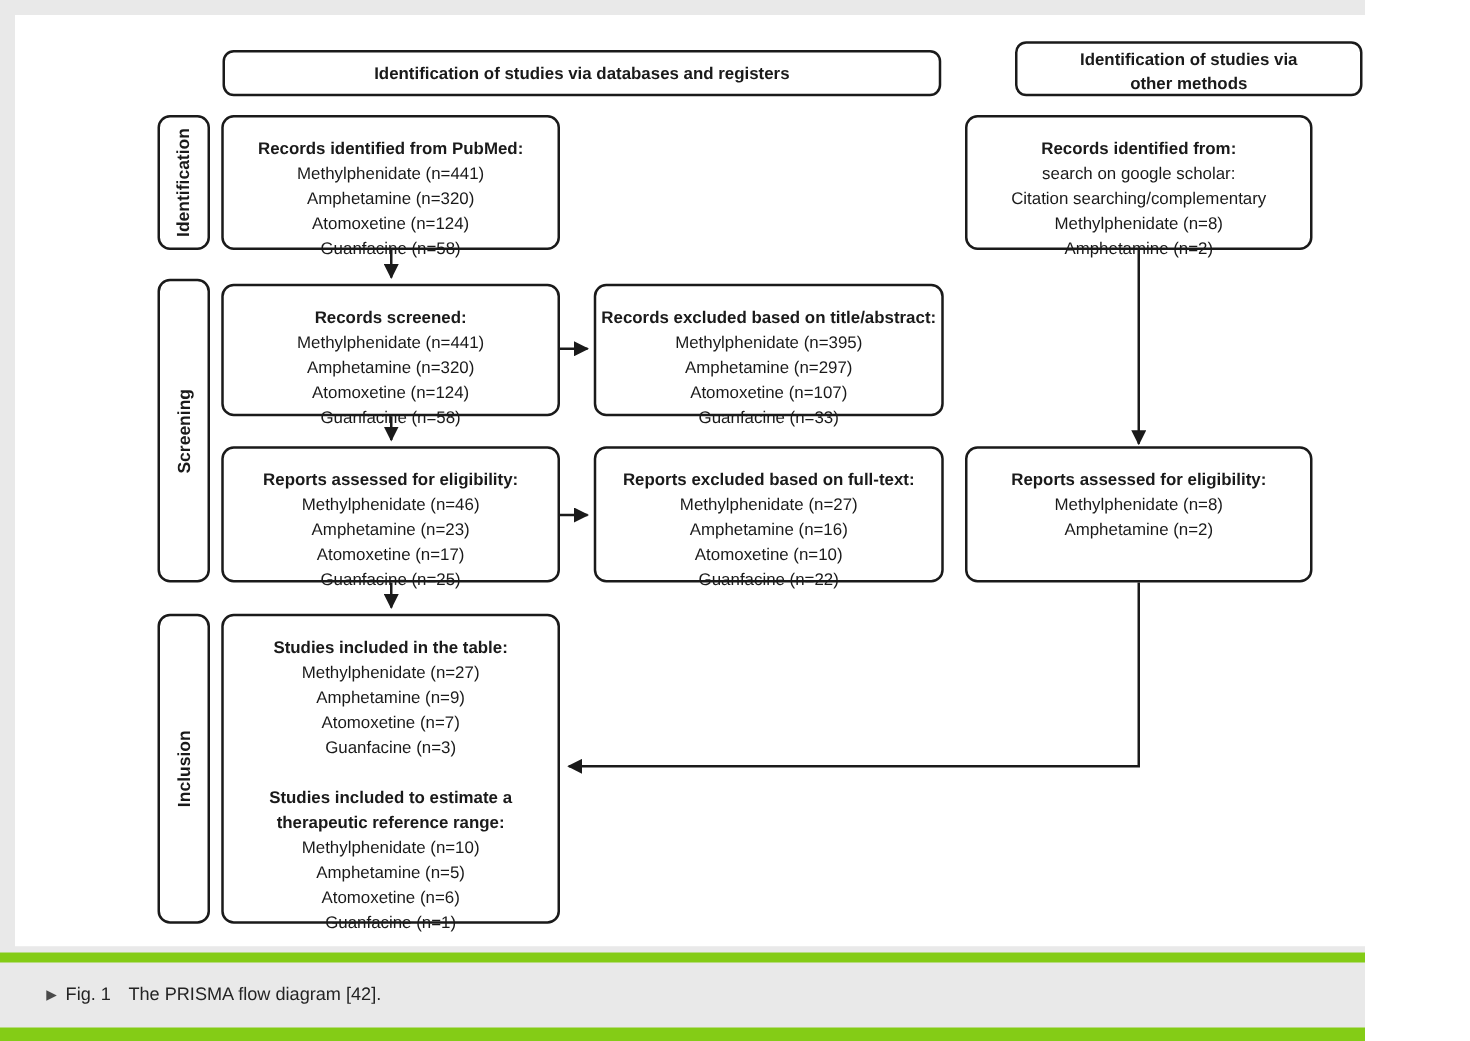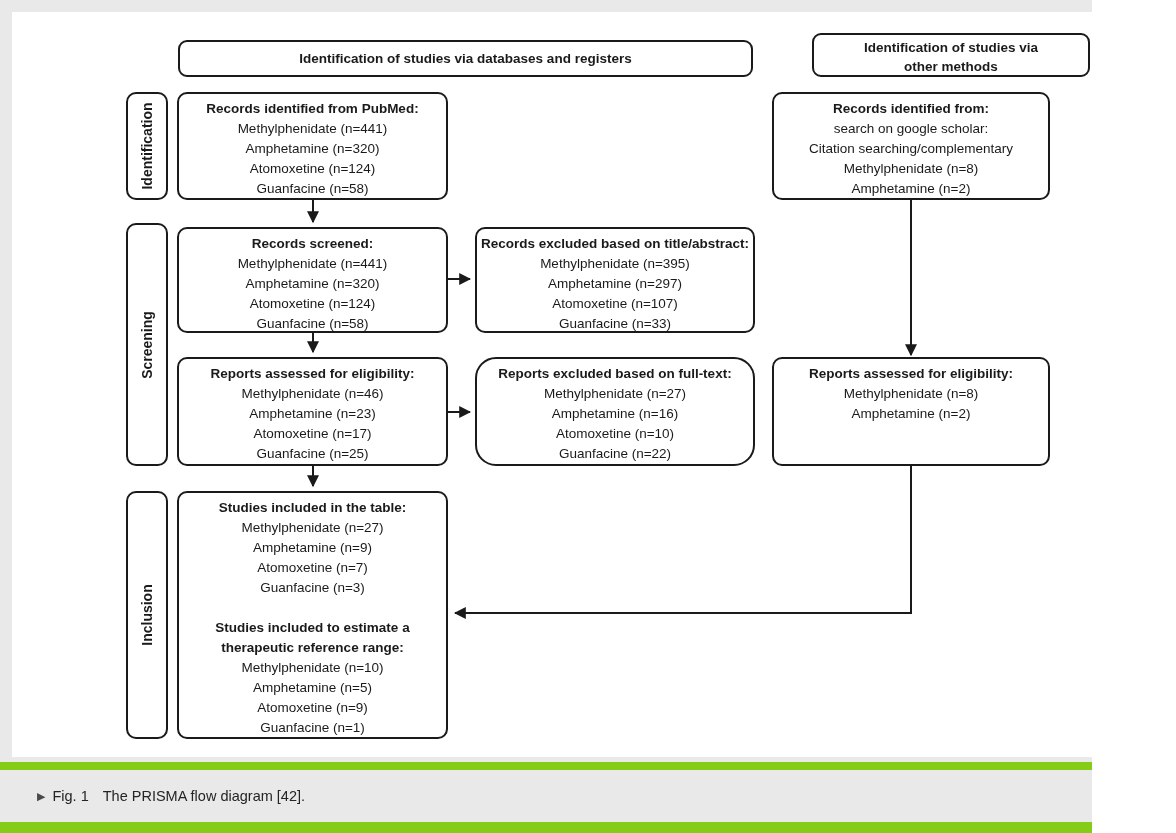--- a/index.html
+++ b/index.html
@@ -32,21 +32,21 @@
     pointer-events: none;
   }
   .fbox {
     position: absolute;
     background: #ffffff;
     border: 2px solid #1a1a1a;
     border-radius: 10px;
     text-align: center;
     font-size: 13.5px;
     line-height: 20px;
-    padding-top: 5px;
+    padding-top: 15px;
   }
   .fbox .line { white-space: nowrap; }
   .fbox .t { font-weight: bold; }
   .spacer { height: 20px; }
   .hbox {
     position: absolute;
     background: #ffffff;
     border: 2px solid #1a1a1a;
     border-radius: 9px;
     text-align: center;
@@ -160,21 +160,21 @@
     <div class="line">Guanfacine (n=33)</div>
   </div>
 
   <div class="fbox" style="left:177px; top:357px; width:271px; height:109px;">
     <div class="line t">Reports assessed for eligibility:</div>
     <div class="line">Methylphenidate (n=46)</div>
     <div class="line">Amphetamine (n=23)</div>
     <div class="line">Atomoxetine (n=17)</div>
     <div class="line">Guanfacine (n=25)</div>
   </div>
-  <div class="fbox" style="left:475px; top:357px; width:280px; height:109px;border-radius:21px;">
+  <div class="fbox" style="left:475px; top:357px; width:280px; height:109px;">
     <div class="line t">Reports excluded based on full-text:</div>
     <div class="line">Methylphenidate (n=27)</div>
     <div class="line">Amphetamine (n=16)</div>
     <div class="line">Atomoxetine (n=10)</div>
     <div class="line">Guanfacine (n=22)</div>
   </div>
   <div class="fbox" style="left:772px; top:357px; width:278px; height:109px;">
     <div class="line t">Reports assessed for eligibility:</div>
     <div class="line">Methylphenidate (n=8)</div>
     <div class="line">Amphetamine (n=2)</div>
@@ -184,21 +184,21 @@
     <div class="line t">Studies included in the table:</div>
     <div class="line">Methylphenidate (n=27)</div>
     <div class="line">Amphetamine (n=9)</div>
     <div class="line">Atomoxetine (n=7)</div>
     <div class="line">Guanfacine (n=3)</div>
     <div class="spacer"></div>
     <div class="line t">Studies included to estimate a</div>
     <div class="line t">therapeutic reference range:</div>
     <div class="line">Methylphenidate (n=10)</div>
     <div class="line">Amphetamine (n=5)</div>
-    <div class="line">Atomoxetine (n=9)</div>
+    <div class="line">Atomoxetine (n=6)</div>
     <div class="line">Guanfacine (n=1)</div>
   </div>
 
   <div class="caption-band">
     <span class="cap-marker">▶</span>
     <span class="cap-label">Fig. 1</span>
     <span class="cap-text">The PRISMA flow diagram [42].</span>
   </div>
 </div>
 

